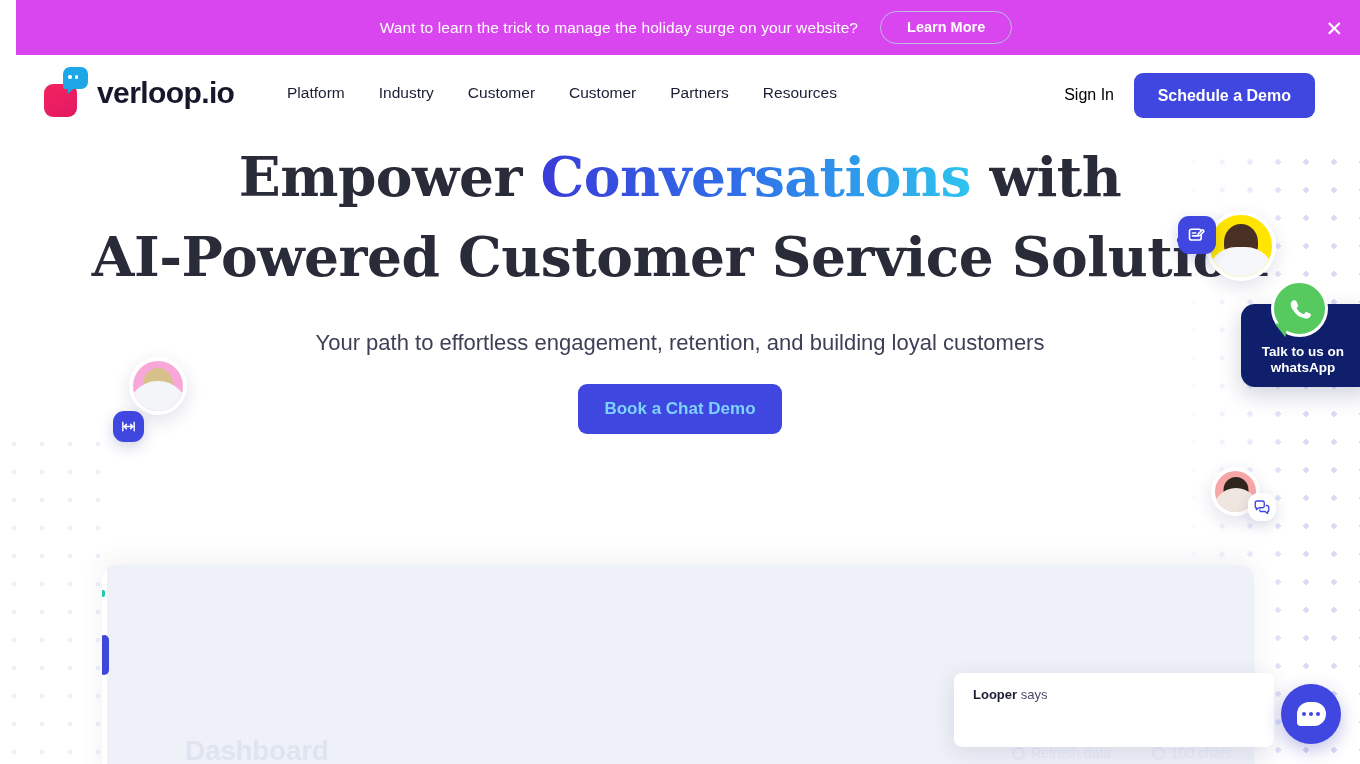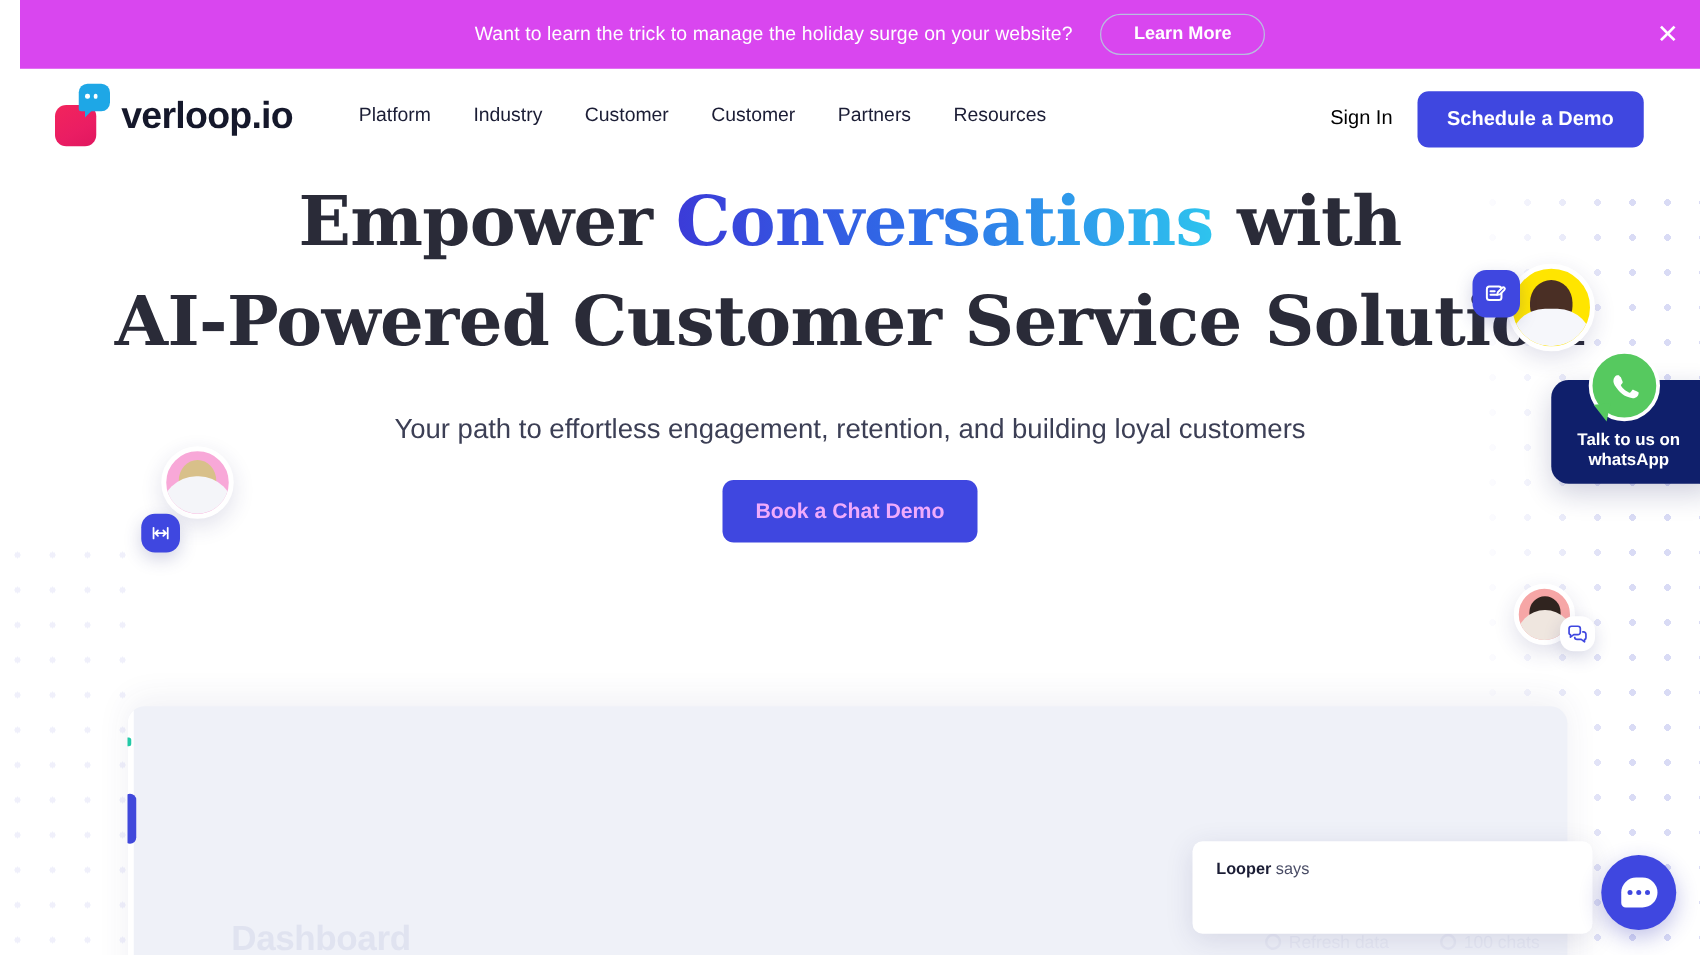--- a/index.html
+++ b/index.html
@@ -208,21 +208,21 @@
     font-weight: 400;
   }
   .hero-cta {
     margin-top: 28px;
     display: flex;
     justify-content: center;
     gap: 11px;
   }
   .cta-primary {
     background: #3f47e0;
-    color: #f0abfc;
+    color: #7dd3fc;
     border: none;
     border-radius: 9px;
     font-family: "Liberation Sans", sans-serif;
     font-size: 17px;
     font-weight: bold;
     padding: 0 26px;
     height: 50px;
     cursor: pointer;
   }
   .cta-secondary {

